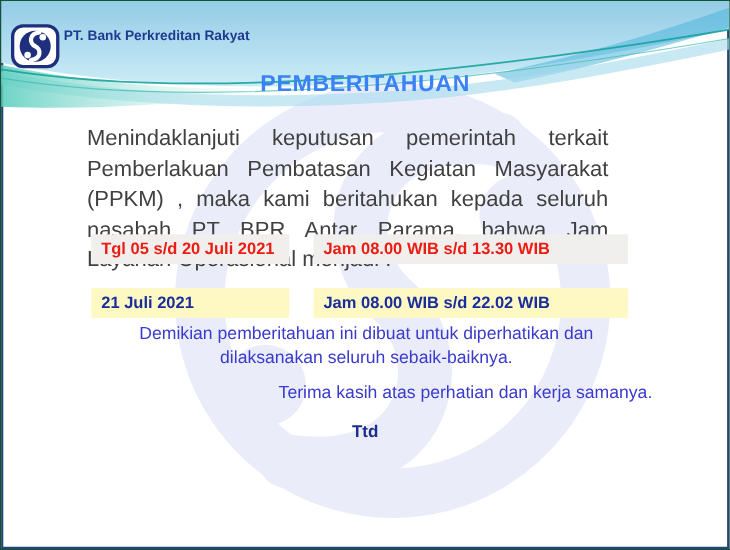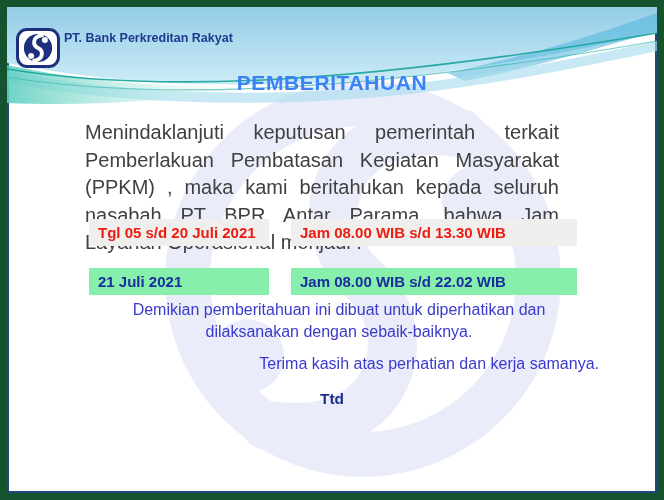--- a/index.html
+++ b/index.html
@@ -1,20 +1,20 @@
 <!DOCTYPE html>
 <html><head>
 <meta charset="utf-8">
 <style>
   html,body{margin:0;padding:0;background:#ffffff;}
   .slide{
     position:relative;
     width:664px;height:500px;
     box-sizing:border-box;
-    border:7px solid #14532d;
+    border:1px solid #14532d;
     box-shadow:inset 0 0 0 2px #24457c;
     background:#ffffff;
     overflow:hidden;
     font-family:"Liberation Sans", sans-serif;
     padding-left:32px;
   }
   
   .wm{position:absolute;left:152px;top:68px;width:408px;height:408px;z-index:0;transform:rotate(16deg);}
   .band{position:absolute;left:0;top:0;width:100%;height:132px;z-index:1;}
   
@@ -37,21 +37,21 @@
     position:absolute;left:78px;top:112px;width:474px;z-index:2;margin:0;
     font-size:20px;line-height:1.38;color:#404040;text-align:justify;
   }
   
   .sched{
     position:absolute;left:82px;top:212px;width:470px;z-index:2;
     display:grid;grid-template-columns:180px 286px;column-gap:4px;row-gap:4px;gap:22px;
   }
   .cell{height:27px;line-height:27px;font-weight:bold;font-size:15px;padding-left:9px;box-sizing:border-box;white-space:nowrap;}
   .r1{background:#f1efed;color:#ec1c12;}
-  .r2{background:#86efac;color:#1a2d9c;}
+  .r2{background:#fef9c3;color:#1a2d9c;}
   
   .closing{
     position:absolute;left:102px;top:292px;width:460px;z-index:2;
     text-align:center;font-size:16px;line-height:1.38;color:#3a3ace;
   }
   .thanks{
     position:absolute;left:72px;top:348px;width:520px;z-index:2;
     text-align:right;font-size:16px;color:#3a3ace;
   }
   .ttd{
@@ -115,19 +115,19 @@
 
   <p class="intro">Menindaklanjuti keputusan pemerintah terkait Pemberlakuan Pembatasan Kegiatan Masyarakat (PPKM) , maka kami beritahukan kepada seluruh nasabah PT BPR Antar Parama, bahwa Jam Layanan Operasional menjadi :</p>
 
   <div class="sched">
     <div class="cell r1">Tgl 05 s/d 20 Juli 2021</div>
     <div class="cell r1">Jam 08.00 WIB s/d 13.30 WIB</div>
     <div class="cell r2">21 Juli 2021</div>
     <div class="cell r2">Jam 08.00 WIB s/d 22.02 WIB</div>
   </div>
 
-  <div class="closing">Demikian pemberitahuan ini dibuat untuk diperhatikan dan dilaksanakan dengan sebaik-baiknya.</div>
+  <div class="closing">Demikian pemberitahuan ini dibuat untuk diperhatikan dan dilaksanakan seluruh sebaik-baiknya.</div>
   <div class="thanks">Terima kasih atas perhatian dan kerja samanya.</div>
 
   <div class="ttd">Ttd</div>
 
 
 </div>
 
 </body></html>

